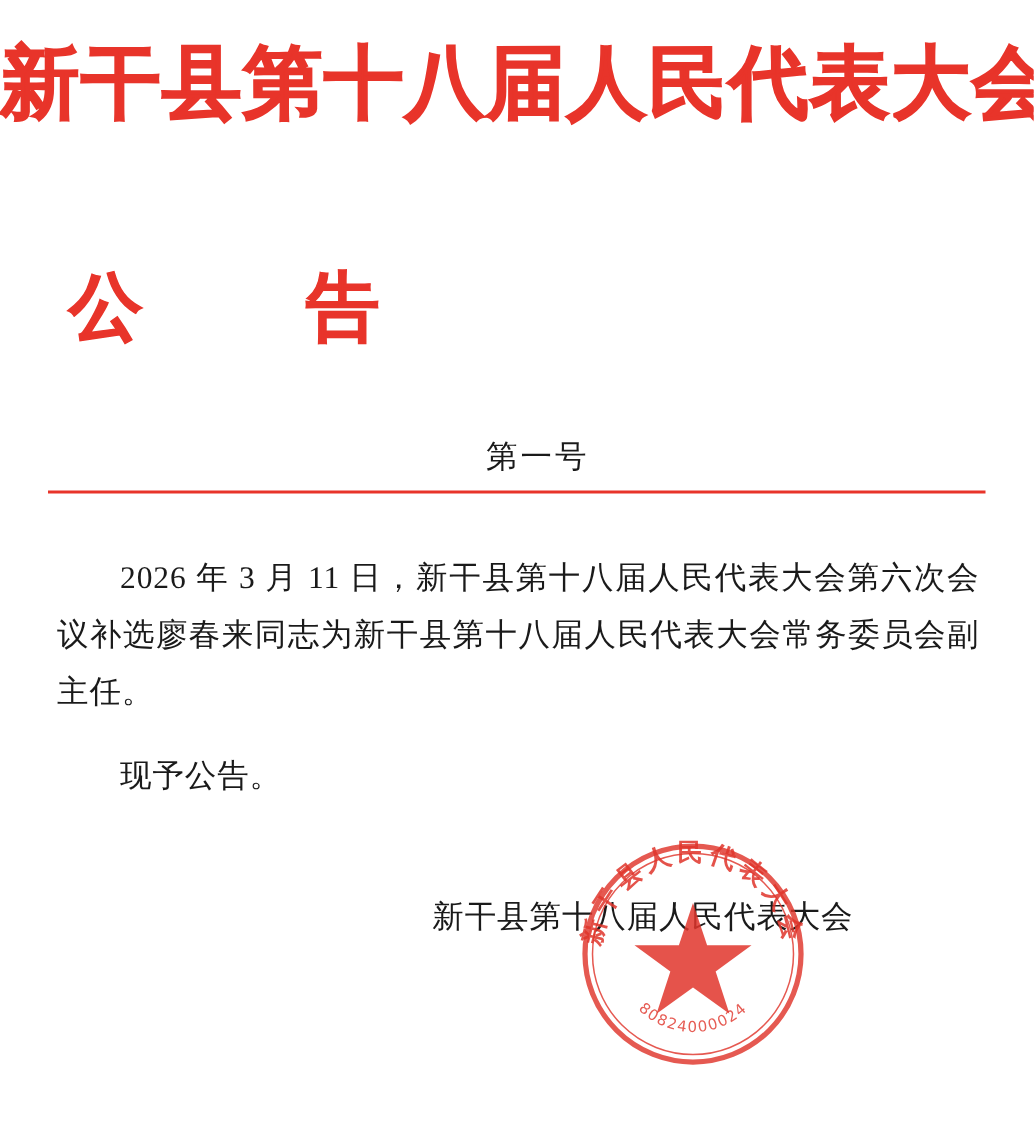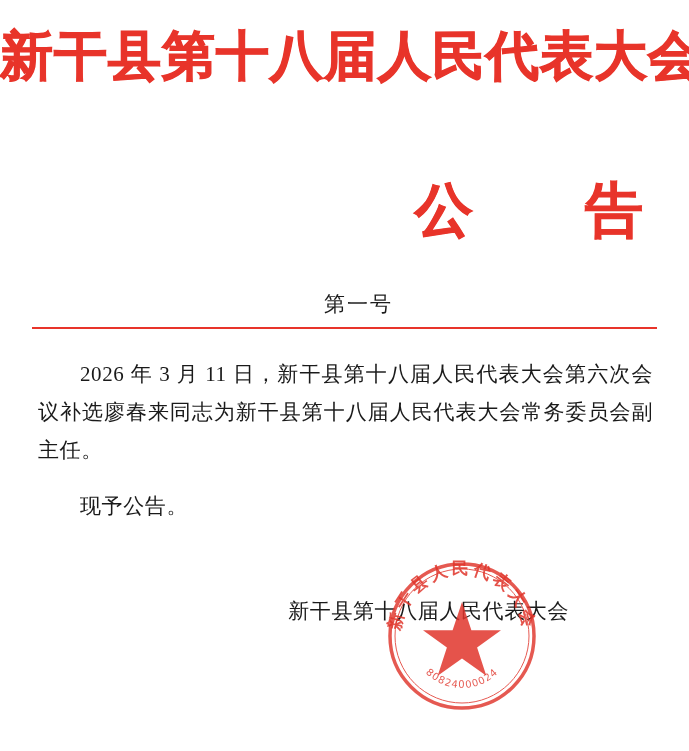--- a/index.html
+++ b/index.html
@@ -36,25 +36,25 @@
     line-height: 1.1;
     white-space: nowrap;
     -webkit-text-stroke: 1.1px #e8342a;
   }
 
   .announce-title {
     position: absolute;
     top: 172px;
     left: 0;
     right: 0;
-    text-align: right;
+    text-align: left;
     color: #e8342a;
     font-family: "DejaVu Serif", "Liberation Serif", serif;
     font-weight: bold;
-    font-size: 58px;
+    font-size: 49px;
     letter-spacing: 46px;
     text-indent: 46px;
     -webkit-text-stroke: 0.8px #e8342a;
   }
 
   .issue-no {
     position: absolute;
     top: 290px;
     left: 0;
     right: 0;
@@ -70,21 +70,21 @@
     top: 327px;
     left: 32px;
     width: 625px;
     height: 2px;
     background: #e8342a;
   }
 
   
   .body-text {
     position: absolute;
-    top: 355px;
+    top: 366px;
     left: 38px;
     width: 615px;
     font-size: 21px;
     line-height: 38px;
     color: #1a1a1a;
     letter-spacing: 0.6px;
     text-align: justify;
   }
   .body-text p {
     margin: 0 0 18px 0;

